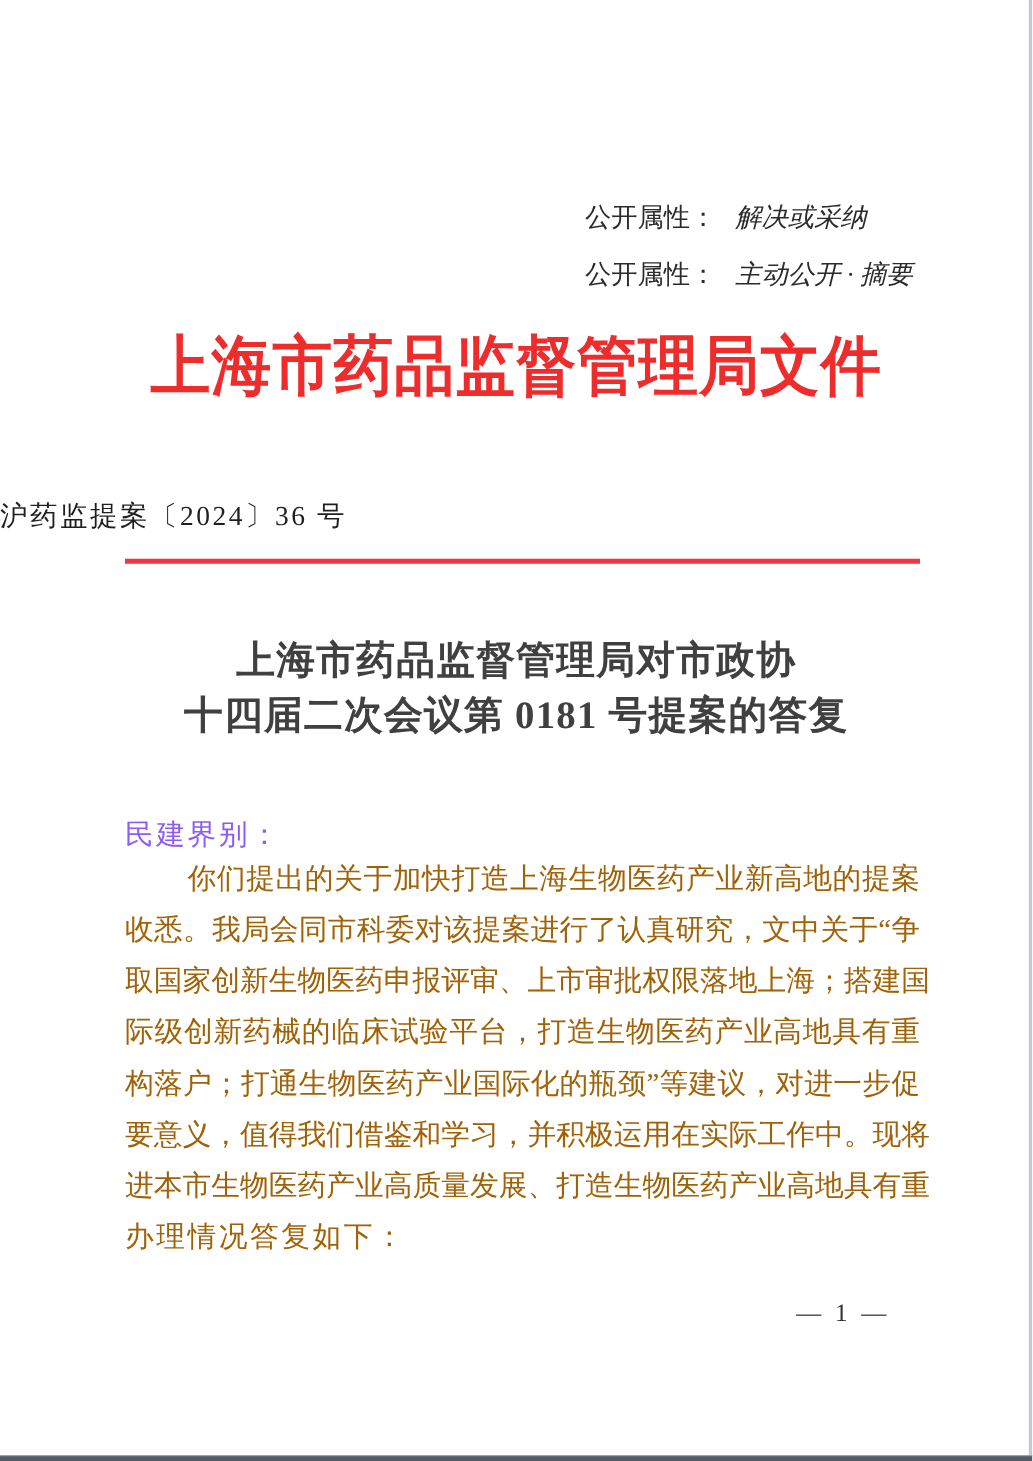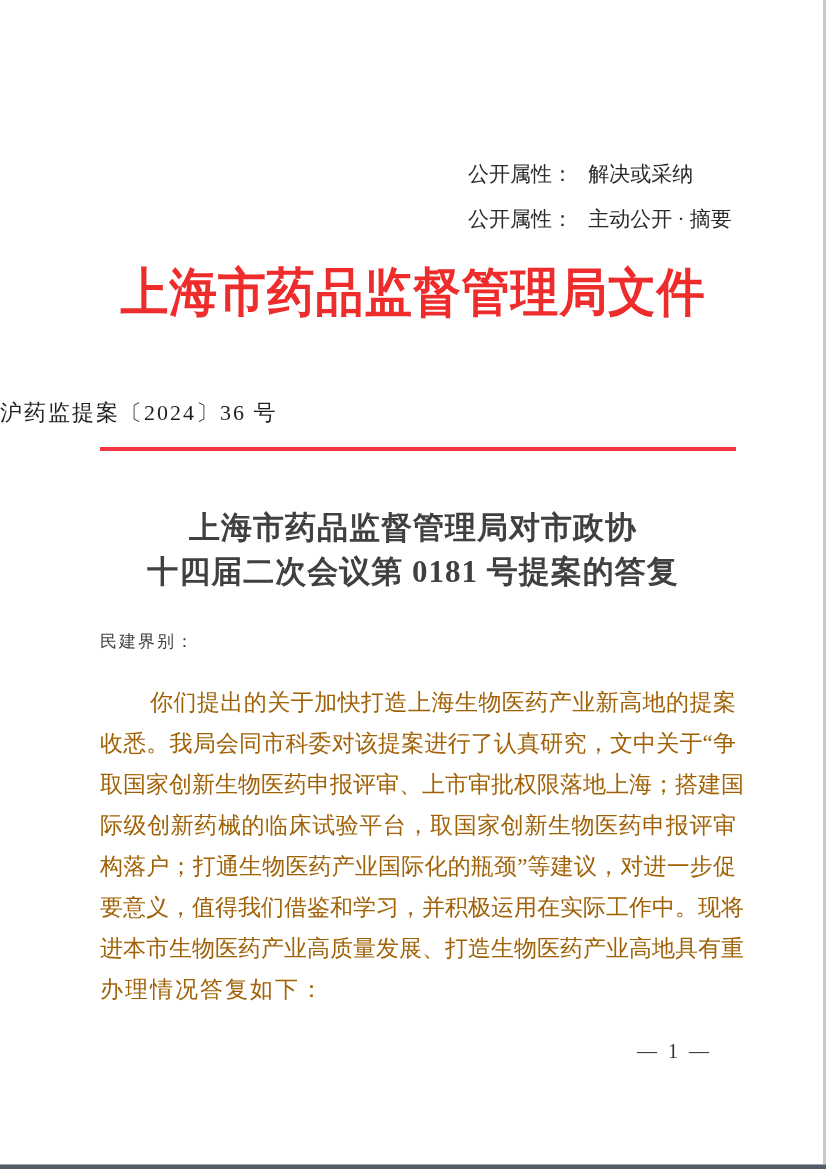--- a/index.html
+++ b/index.html
@@ -34,21 +34,21 @@
   .meta {
     position: absolute;
     top: 152px;
     left: 468px;
     font-size: 21px;
     line-height: 45px;
     color: #2b2b2b;
     white-space: nowrap;
   }
   .meta .row { display: block; }
-  .meta .value { margin-left: 10px; }
+  .meta .value { margin-left: 10px; font-style: italic; }
   
   .banner {
     position: absolute;
     top: 258px;
     left: 0;
     width: 100%;
     text-align: center;
     font-size: 52px;
     font-weight: 700;
     color: #ee2c2c;
@@ -86,24 +86,24 @@
     text-align: center;
     font-size: 31px;
     font-weight: 700;
     line-height: 44px;
     color: #404040;
     letter-spacing: 1px;
   }
   
   .salutation {
     position: absolute;
-    top: 630px;
+    top: 652px;
     left: 100px;
-    font-size: 17px;
-    color: #404040;
+    font-size: 23px;
+    color: #8b5cf6;
     letter-spacing: 2px;
   }
   .paragraph {
     position: absolute;
     top: 682px;
     left: 100px;
     width: 636px;
     font-size: 23px;
     line-height: 41px;
     color: #a16207;
@@ -161,21 +161,21 @@
   <div class="salutation">民建界别：</div>
 
   <div class="paragraph">
 
       <div class="body-line">你们提出的关于加快打造上海生物医药产业新高地的提案</div>
 
       <div class="body-line">收悉。我局会同市科委对该提案进行了认真研究，文中关于“争</div>
 
       <div class="body-line">取国家创新生物医药申报评审、上市审批权限落地上海；搭建国</div>
 
-      <div class="body-line">际级创新药械的临床试验平台，取国家创新生物医药申报评审</div>
+      <div class="body-line">际级创新药械的临床试验平台，打造生物医药产业高地具有重</div>
 
       <div class="body-line">构落户；打通生物医药产业国际化的瓶颈”等建议，对进一步促</div>
 
       <div class="body-line">要意义，值得我们借鉴和学习，并积极运用在实际工作中。现将</div>
 
       <div class="body-line">进本市生物医药产业高质量发展、打造生物医药产业高地具有重</div>
 
       <div class="body-line">办理情况答复如下：</div>
     </div>
 

